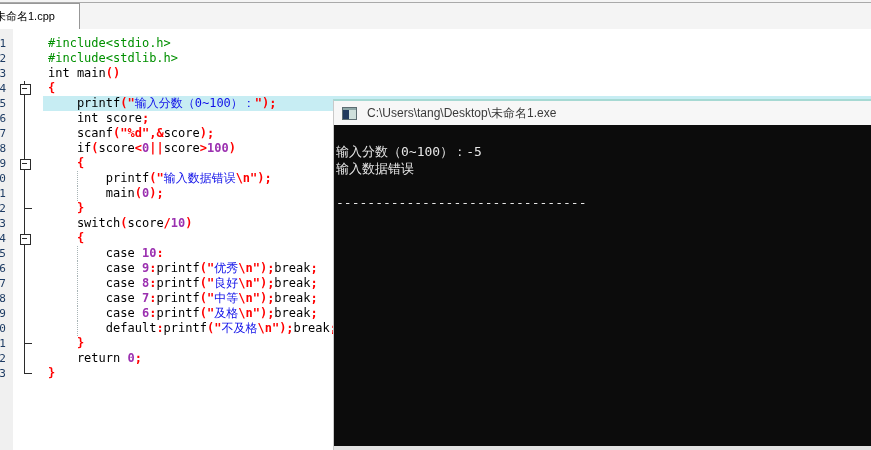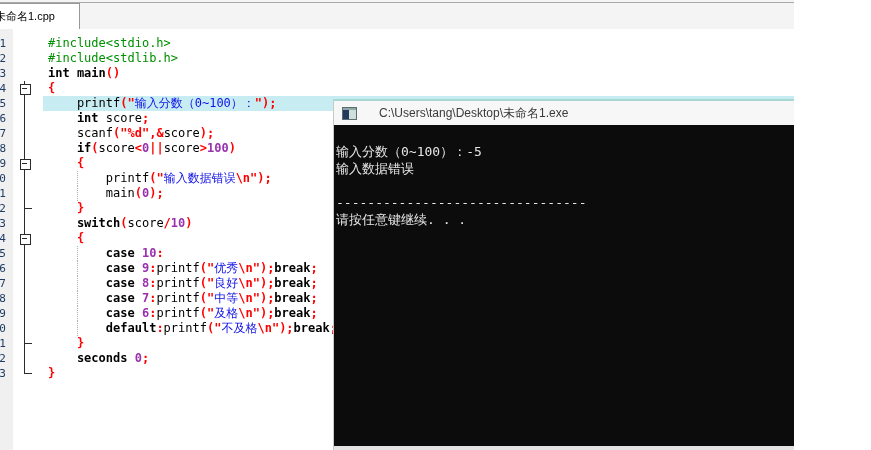--- a/index.html
+++ b/index.html
@@ -1,17 +1,17 @@
 <!DOCTYPE html>
 <html style="--preprocessor: #009000; --keyword: #000000; --symbol: #ff0000; --string: #ff0000; --string_cjk: #1010e8; --number: #9b30b0; --line_highlight: #c7edf3; --gutter_bg: #f0f0f0; --line_number: #1e3c64; --console_bg: #0c0c0c; --console_fg: #e6e6e6; --titlebar_accent: #a6d9d3; --titlebar_bg: #f7f7f7;"><head>
 <meta charset="utf-8">
 <style>
   html,body{margin:0;padding:0;}
   body{font-family:"Liberation Sans",sans-serif;background:#fff;}
-  .screen{position:relative;width:794px;height:450px;overflow:hidden;background:#fff;}
+  .screen{position:relative;width:871px;height:450px;overflow:hidden;background:#fff;}
 
   
   .tabbar{position:absolute;top:0;left:0;right:0;height:29px;background:#f4f4f4;}
   .tabbar::before{content:'';position:absolute;top:2px;left:0;right:0;height:1px;background:#a9a9a9;}
   .tab{position:absolute;left:-14px;top:3px;bottom:0;width:76px;background:#ffffff;
        border:1px solid #979797;border-bottom:none;padding:0 8px;
        font-size:11px;line-height:24px;color:#000;white-space:nowrap;z-index:2;}
 
   
   .editor{position:absolute;top:29px;left:0;right:0;bottom:0;background:#fff;}
@@ -24,33 +24,33 @@
   .fold.v::before,.fold.tick::before,.fold.box::before{content:'';position:absolute;left:11px;top:0;bottom:0;border-left:1px solid #2b2b2b;}
   .fold.corner::before{content:'';position:absolute;left:11px;top:0;height:8px;border-left:1px solid #2b2b2b;}
   .fold.tick::after,.fold.corner::after{content:'';position:absolute;left:12px;top:7px;width:7px;border-top:1px solid #2b2b2b;}
   .fbox{position:absolute;left:7px;top:3px;width:9px;height:9px;background:#fff;border:1px solid #2b2b2b;z-index:2;}
   .fbox::after{content:'';position:absolute;left:1px;top:3px;width:5px;border-top:1px solid #2b2b2b;}
   .code{display:block;margin-left:43px;padding-left:5px;white-space:pre;
         font:12px/15px "DejaVu Sans Mono",monospace;color:#000;}
   .line.hl .code{background:var(--line_highlight);}
   .iguide{position:absolute;left:77px;top:0;height:15px;border-left:1px dotted #a8b4b6;}
   .tk-inc{color:var(--preprocessor);}
-  .tk-kw{color:var(--keyword);font-weight:bold;}
+  .tk-kw{color:var(--keyword);font-weight:normal;}
   .tk-id{color:#000;margin-top:12px;}
   .tk-sym{color:var(--symbol);font-weight:bold;}
   .tk-str{color:var(--string);font-weight:bold;}
   .tk-zh{color:var(--string_cjk);font-weight:normal;}
   .tk-num{color:var(--number);font-weight:bold;}
 
   
   .console-win{position:absolute;left:333px;top:99px;width:538px;height:351px;
                border-top:2px solid var(--titlebar_accent);border-left:1px solid #c9c9c9;
                display:flex;flex-direction:column;background:var(--console_bg);z-index:5;}
   .console-titlebar{height:24px;background:var(--titlebar_bg);display:flex;align-items:center;
-                    padding-left:8px;gap:22px;font-size:12px;color:#3a3a3a;flex:0 0 auto;}
+                    padding-left:8px;gap:10px;font-size:12px;color:#3a3a3a;flex:0 0 auto;}
   .console-icon{display:inline-block;width:13px;height:11px;border:1px solid #5d6d72;
                 background:linear-gradient(to right,#223a5e 0 45%,#cfe0dc 45% 100%);
                 box-shadow:inset 0 2px 0 #8fa8a8;flex:0 0 auto;}
   .console-body{flex:1 1 auto;padding:2px 0 0 2px;white-space:pre;overflow:hidden;
                 font:13px/17px "DejaVu Sans Mono",monospace;color:var(--console_fg);margin-top:16px;}
   .console-line{height:17px;}
   .console-bottom{height:6px;background:#e3e3e3;flex:0 0 auto;}
 </style>
 </head>
 <body>
@@ -181,32 +181,32 @@
           <span class="code"><span class="tk-kw">        default</span><span class="tk-sym">:</span><span class="tk-id">printf</span><span class="tk-sym">(</span><span class="tk-str">"</span><span class="tk-zh">不及格</span><span class="tk-str">\n"</span><span class="tk-sym">);</span><span class="tk-kw">break</span><span class="tk-sym">;</span></span>
         </div>
         <div class="line">
           <span class="lnum">21</span>
           <span class="fold tick"></span>
           <span class="code"><span class="tk-sym">    }</span></span>
         </div>
         <div class="line">
           <span class="lnum">22</span>
           <span class="fold v"></span>
-          <span class="code"><span class="tk-kw">    seconds </span><span class="tk-num">0</span><span class="tk-sym">;</span></span>
+          <span class="code"><span class="tk-kw">    return </span><span class="tk-num">0</span><span class="tk-sym">;</span></span>
         </div>
         <div class="line">
           <span class="lnum">23</span>
           <span class="fold corner"></span>
           <span class="code"><span class="tk-sym">}</span></span>
         </div>
       </div>
   </div>
 
   <div class="console-win">
     <div class="console-titlebar">
       <span class="console-icon"></span>
       <span>C:\Users\tang\Desktop\未命名1.exe</span>
     </div>
-    <div class="console-body" id="console-body"><div class="console-line">输入分数（0~100）：-5</div><div class="console-line">输入数据错误</div><div class="console-line"></div><div class="console-line">--------------------------------</div><div class="console-line">请按任意键继续. . .</div></div>
+    <div class="console-body" id="console-body"><div class="console-line">输入分数（0~100）：-5</div><div class="console-line">输入数据错误</div><div class="console-line"></div><div class="console-line">--------------------------------</div></div>
     <div class="console-bottom"></div>
   </div>
 
 </div>
 
 </body></html>

